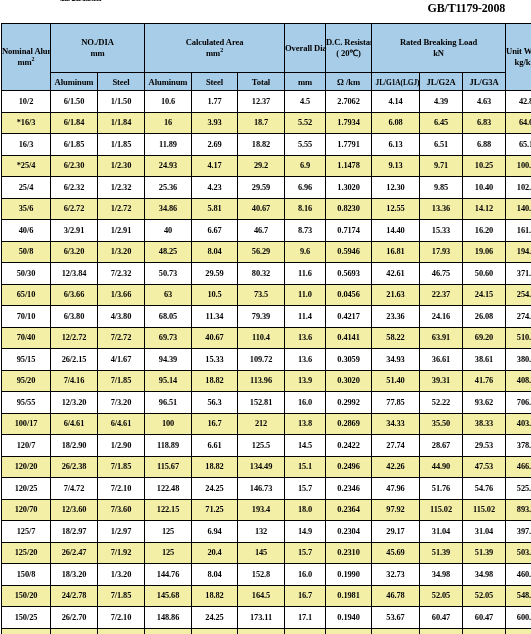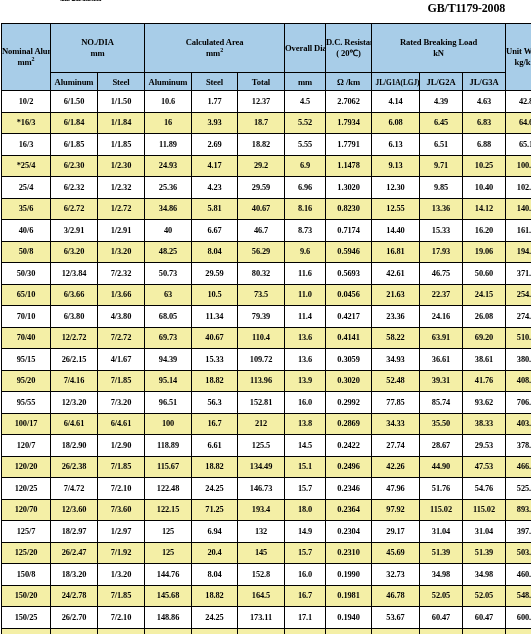--- a/index.html
+++ b/index.html
@@ -377,36 +377,36 @@
         </tr>
         <tr class="hl">
           <td>95/20</td>
           <td>7/4.16</td>
           <td>7/1.85</td>
           <td>95.14</td>
           <td>18.82</td>
           <td>113.96</td>
           <td>13.9</td>
           <td>0.3020</td>
-          <td>52.48</td>
+          <td>51.40</td>
           <td>39.31</td>
           <td>41.76</td>
           <td>408.2</td>
         </tr>
         <tr>
           <td>95/55</td>
           <td>12/3.20</td>
           <td>7/3.20</td>
           <td>96.51</td>
           <td>56.3</td>
           <td>152.81</td>
           <td>16.0</td>
           <td>0.2992</td>
           <td>77.85</td>
-          <td>85.74</td>
+          <td>52.22</td>
           <td>93.62</td>
           <td>706.1</td>
         </tr>
         <tr class="hl">
           <td>100/17</td>
           <td>6/4.61</td>
           <td>6/4.61</td>
           <td>100</td>
           <td>16.7</td>
           <td>212</td>

